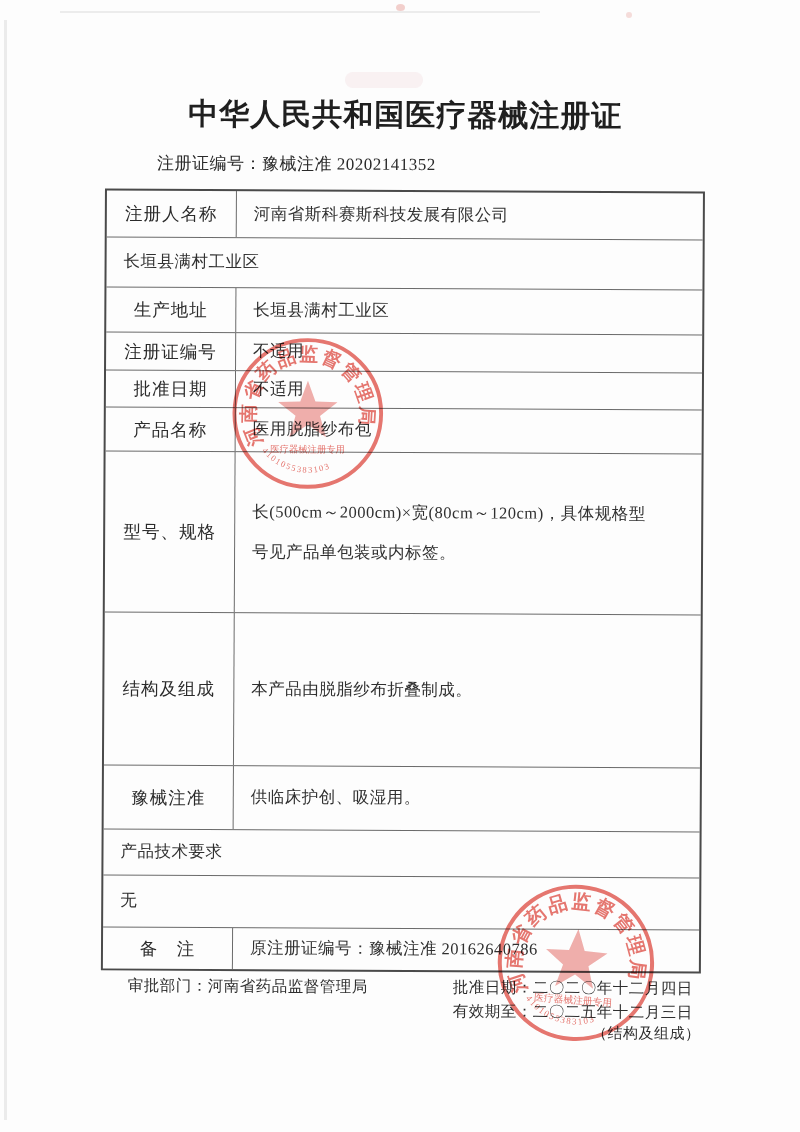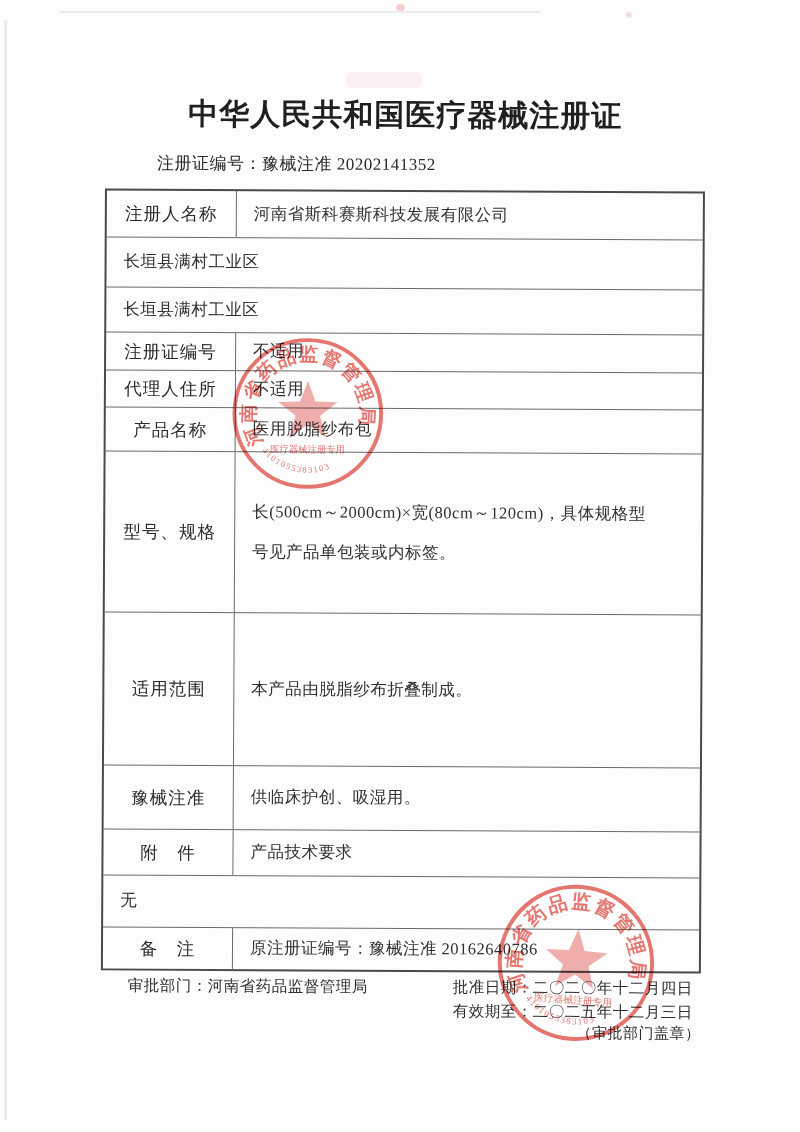--- a/index.html
+++ b/index.html
@@ -62,63 +62,63 @@
 
     <div class="tbl">
       <div class="row r0">
         <div class="cell lbl">注册人名称</div>
         <div class="cell val">河南省斯科赛斯科技发展有限公司</div>
       </div>
       <div class="row r1">
         <div class="cell val">长垣县满村工业区</div>
       </div>
       <div class="row r2">
+        <div class="cell lbl">生产地址</div>
         <div class="cell val">长垣县满村工业区</div>
       </div>
       <div class="row r3">
         <div class="cell lbl">注册证编号</div>
         <div class="cell val">不适用</div>
       </div>
       <div class="row r4">
-        <div class="cell lbl">代理人住所</div>
+        <div class="cell lbl">批准日期</div>
         <div class="cell val">不适用</div>
       </div>
       <div class="row r5">
         <div class="cell lbl">产品名称</div>
         <div class="cell val">医用脱脂纱布包</div>
       </div>
       <div class="row r6">
         <div class="cell lbl">型号、规格</div>
         <div class="cell val">长(500cm～2000cm)×宽(80cm～120cm)，具体规格型号见产品单包装或内标签。</div>
       </div>
       <div class="row r7">
-        <div class="cell lbl">适用范围</div>
+        <div class="cell lbl">结构及组成</div>
         <div class="cell val">本产品由脱脂纱布折叠制成。</div>
       </div>
       <div class="row r8">
         <div class="cell lbl">豫械注准</div>
         <div class="cell val">供临床护创、吸湿用。</div>
       </div>
       <div class="row r9">
-        <div class="cell lbl">附　件</div>
         <div class="cell val">产品技术要求</div>
       </div>
       <div class="row r10">
         <div class="cell val">无</div>
       </div>
       <div class="row r11">
         <div class="cell lbl">备　注</div>
         <div class="cell val">原注册证编号：豫械注准 20162640786</div>
       </div>
     </div>
 
     <div class="foot-dept">审批部门：河南省药品监督管理局</div>
     <div class="foot-date1">批准日期：二〇二〇年十二月四日</div>
     <div class="foot-date2">有效期至：二〇二五年十二月三日</div>
-    <div class="foot-seal">（审批部门盖章）</div>
+    <div class="foot-seal">（结构及组成）</div>
 
     <div class="stamp stamp-product" style="color: rgb(223, 87, 79);">
       <svg viewBox="0 0 200 200">
         <defs>
           <path id="arcTopA" d="M 44.3,139 A 68,68 0 1 1 155.7,139"></path>
           <path id="arcBotA" d="M 37.8,143.6 A 76,76 0 0 0 162.2,143.6"></path>
         </defs>
         <circle cx="100" cy="100" r="94" fill="none" stroke="currentColor" stroke-width="5"></circle>
         <path opacity="0.58" fill="currentColor" d="M100,58 L109.7,84.7 L138,85.6 L115.7,103.1 L123.5,130.4 L100,114.5 L76.5,130.4 L84.3,103.1 L62,85.6 L90.3,84.7 Z"></path>
         <text font-size="24" letter-spacing="3" font-weight="bold">

